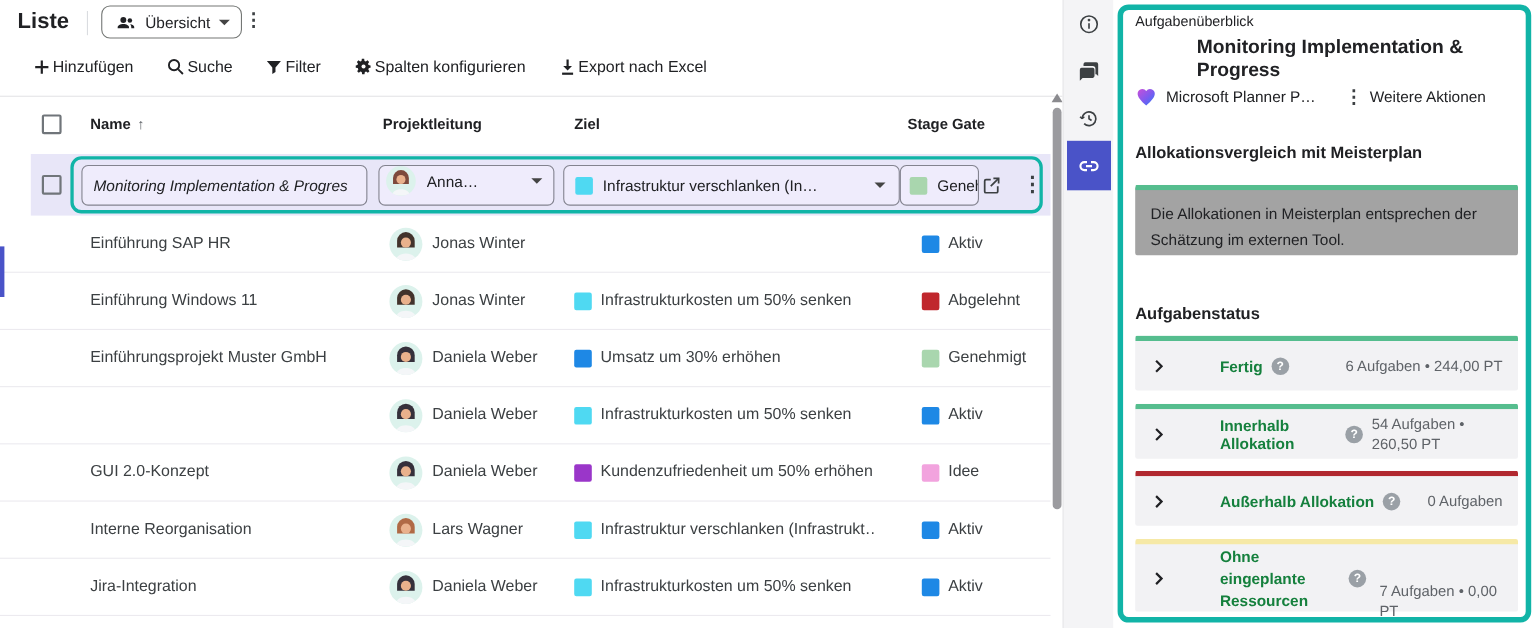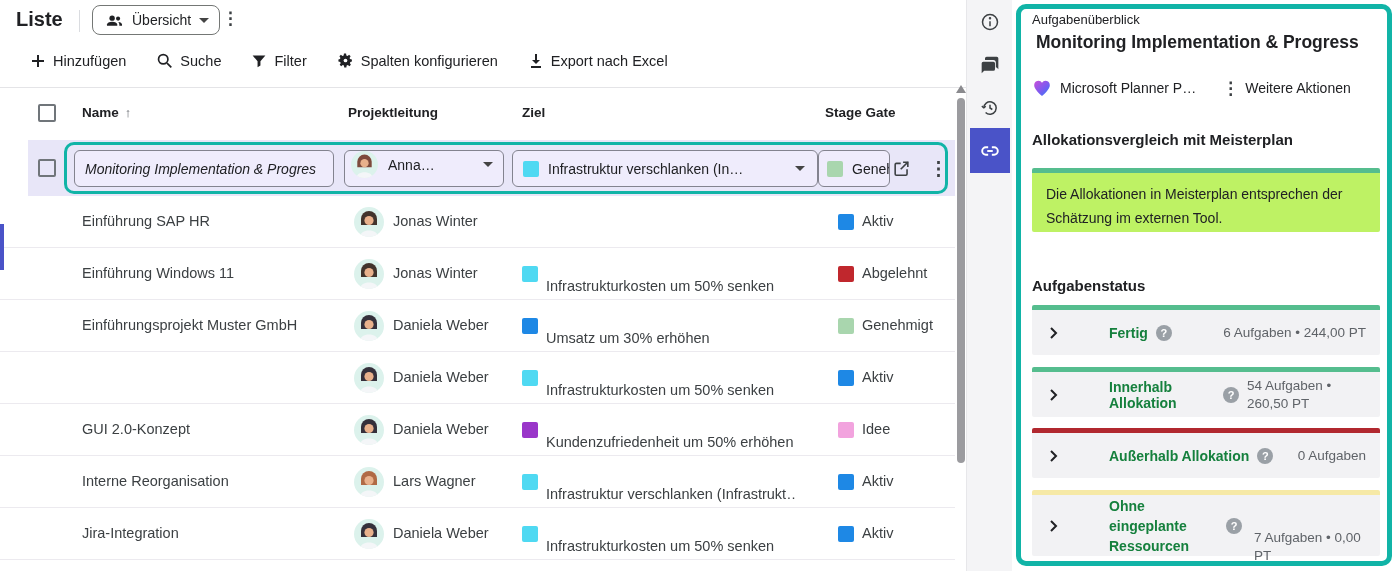--- a/index.html
+++ b/index.html
@@ -11,21 +11,21 @@
   
   .page-title { left:16px; top:8px; font-size:20px; font-weight:700; color:#202124; }
   .tdiv { left:79px; top:10px; width:1px; height:22px; background:#dadce0; }
   .view-btn { left:92px; top:5px; height:30px; padding:0 10px 0 12px; display:flex; align-items:center; gap:8px;
               border:1px solid #747775; border-radius:8px; background:#fff; font-size:14px; color:#202124; cursor:pointer; }
   .caret { width:0; height:0; border-left:5px solid transparent; border-right:5px solid transparent;
            border-top:5px solid #444; display:inline-block; }
   .kebab { font-size:17px; color:#3c4043; font-weight:700; line-height:1; letter-spacing:0; cursor:pointer; }
   .tb-kebab { left:222px; top:10px; }
   .actions { left:30px; top:52px; display:flex; align-items:center; gap:30px; }
-  .act { display:flex; align-items:center; gap:7px; font-size:14.5px; color:#202124; cursor:pointer; white-space:nowrap; }
+  .act { display:flex; align-items:center; gap:2px; font-size:14.5px; color:#202124; cursor:pointer; white-space:nowrap; }
   .act svg, .view-btn svg { display:block; }
   .toolbar-sep { left:0; top:87px; width:966px; height:1px; background:#e4e4e7; }
 
   
   .checkbox { width:18px; height:18px; border:2px solid #70757a; border-radius:2px; background:transparent; }
   .hdr { top:88px; left:0; width:955px; height:52px; }
   .hdr-label { position:absolute; top:17px; font-size:13.5px; font-weight:700; color:#202124; }
   .sort-arrow { color:#5f6368; font-size:13px; margin-left:6px; font-weight:400; }
 
   .sel-row { left:28px; top:140px; width:927px; height:56px; background:#e8e6f8; }
@@ -35,47 +35,47 @@
   .sq { width:16px; height:16px; border-radius:2px; flex:0 0 auto; }
   .clip { white-space:nowrap; overflow:hidden; }
 
   .rows { left:0; top:196px; width:955px; }
   .row { position:relative; height:52px; border-bottom:1px solid #eceaef; }
   .row .rname { position:absolute; left:82px; top:17px; font-size:14.5px; color:#3c4043; }
   .avatar { position:absolute; left:354px; top:11px; width:30px; height:30px; border-radius:50%;
             background:#dcf2ec; overflow:hidden; }
   .row .lname { position:absolute; left:393px; top:17px; font-size:14.5px; color:#3c4043; }
   .row .gsq  { position:absolute; left:522px; top:18px; }
-  .row .gtxt { position:absolute; left:546px; top:17px; font-size:14.5px; max-width:250px;margin-top:13px; }
+  .row .gtxt { position:absolute; left:546px; top:17px; font-size:14.5px; max-width:250px; }
   .row .ssq  { position:absolute; left:838px; top:18px; }
   .row .stxt { position:absolute; left:862px; top:17px; font-size:14.5px; }
 
   
   .sb-up { left:956px; top:85px; width:0; height:0; border-left:5px solid transparent; border-right:5px solid transparent;
            border-bottom:8px solid #8a8a8e; }
   .sb-thumb { left:957px; top:98px; width:8px; height:365px; background:#9b9b9f; border-radius:4px; }
 
   
   .rail { left:966px; top:0; width:46px; height:571px; background:#f4f4f6; border-left:1px solid #e7e7ea; }
   .rail-ic { position:absolute; left:13px; width:20px; height:20px; cursor:pointer; }
   .rail-link { position:absolute; left:3px; top:128px; width:40px; height:45px; background:#4a53c8;
                display:flex; align-items:center; justify-content:center; cursor:pointer; }
 
   
   .edge-strip { left:0; top:224px; width:4px; height:46px; background:#4a53c8; }
 
   
   .panel-ring { left:1016px; top:4px; width:376px; height:562px; border:5px solid #11b4a7; border-radius:10px; background:#fff; }
   .p-overline { left:1032px; top:12px; font-size:13px; color:#202124; }
-  .p-title { left:1036px; top:32px; font-size:17.5px; font-weight:700; color:#202124; }
+  .p-title { left:1088px; top:32px; font-size:17.5px; font-weight:700; color:#202124; }
   .p-srcrow { left:1032px; top:78px; display:flex; align-items:center; gap:8px; }
   .p-link { font-size:14px; color:#202124; cursor:pointer; }
   .p-more { display:flex; align-items:center; gap:6px; margin-left:18px; font-size:14px; color:#202124; cursor:pointer; }
   .p-h2 { left:1032px; font-size:15px; font-weight:700; color:#202124; }
-  .alloc-card { left:1032px; top:168px; width:348px; height:64px; background:#bef264; border-top:5px solid #55bd8e;
+  .alloc-card { left:1032px; top:168px; width:348px; height:64px; background:#a3a3a3; border-top:5px solid #55bd8e;
                 border-radius:2px; padding:9px 14px; font-size:14px; color:#202124; line-height:24px; }
   .scard { left:1032px; width:348px; background:#f2f2f4; border-top:5px solid #ccc; border-radius:2px;
            display:flex; align-items:center; padding:0 14px; gap:8px; }
   .scard .lbl { font-size:14px; font-weight:700; color:#15803d;padding-left:41px; }
   .scard .cnt { margin-left:auto; font-size:13.5px; color:#5f6368; line-height:18px; }
   .chev { flex:0 0 auto; display:flex; }
   .help { flex:0 0 auto; width:16px; height:16px; border-radius:50%; background:#9aa0a6; color:#fff;
           font-size:11px; font-weight:700; display:inline-flex; align-items:center; justify-content:center; }
   .ic { display:block; }
 </style>

